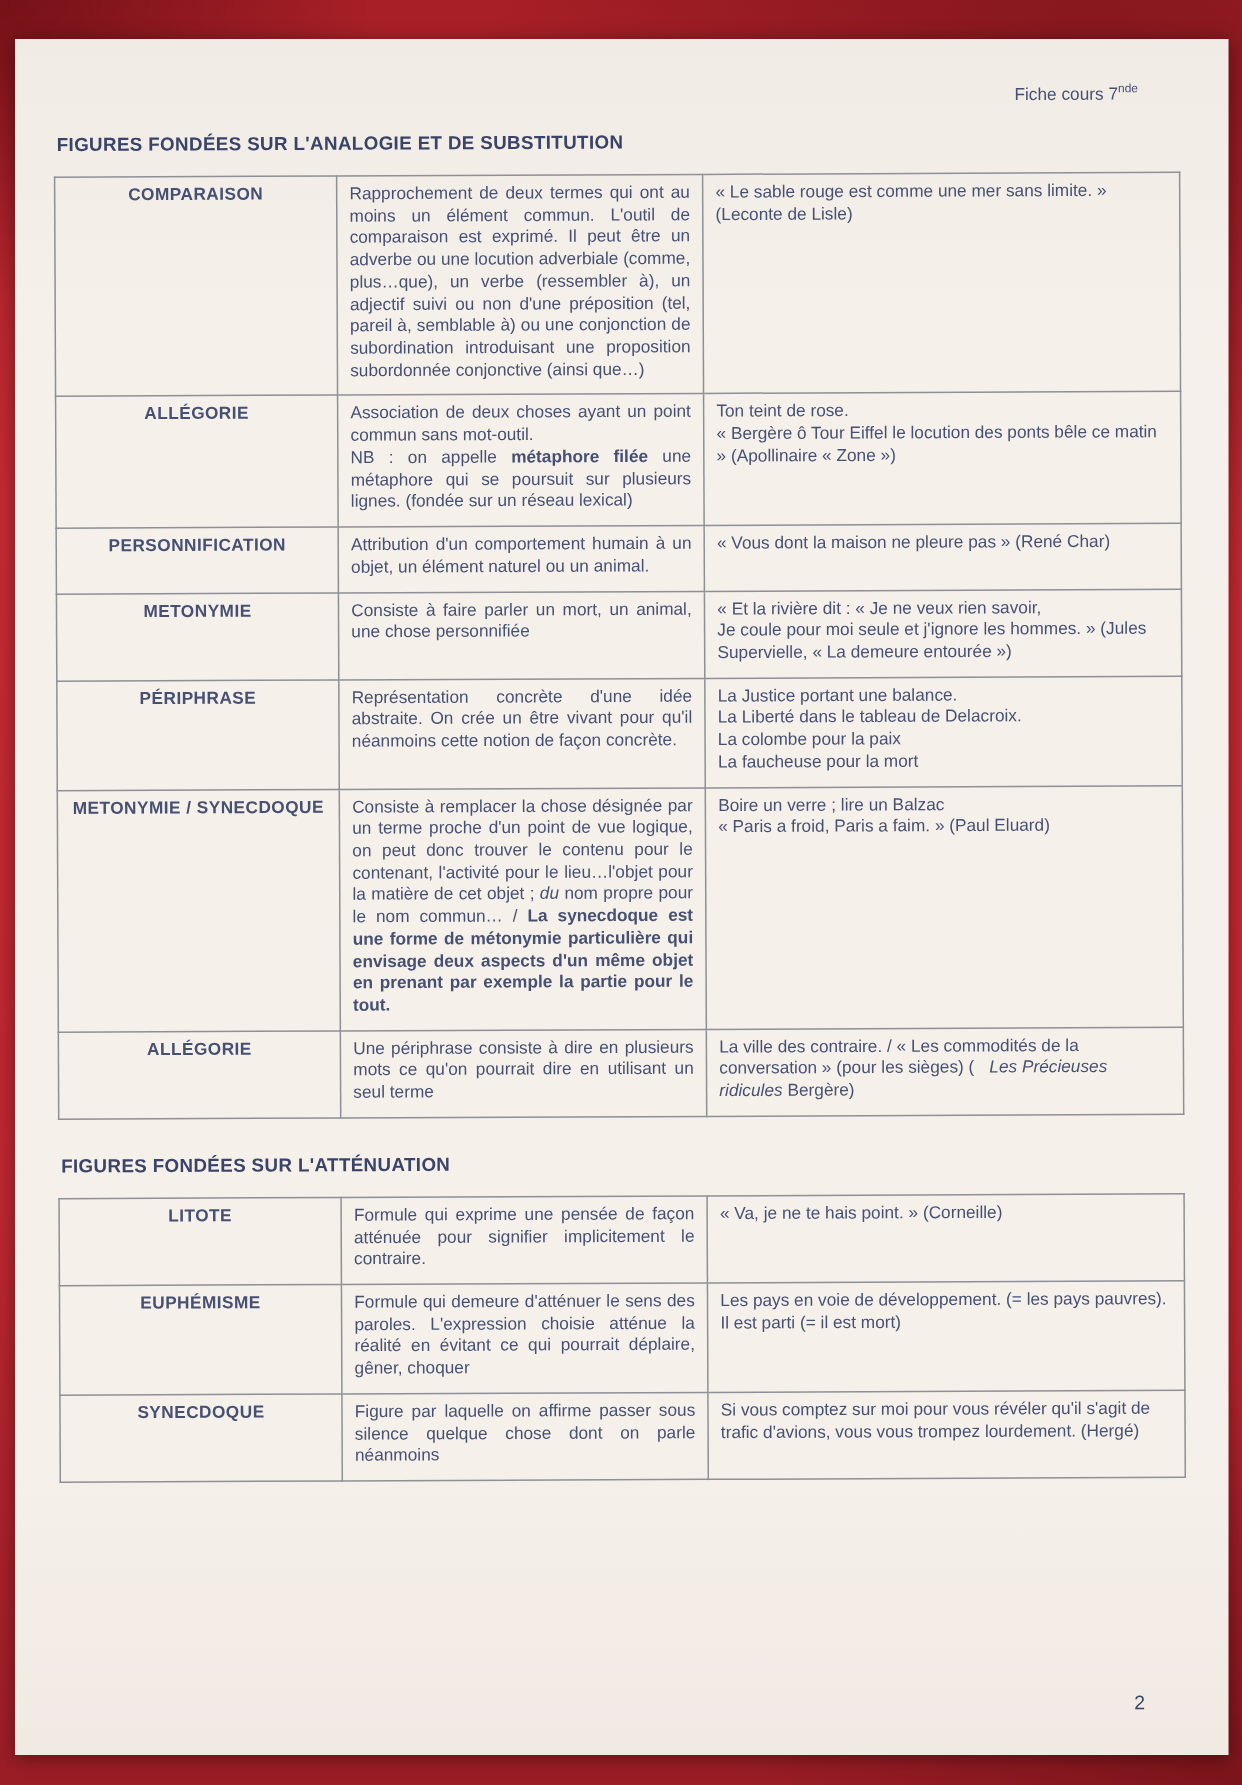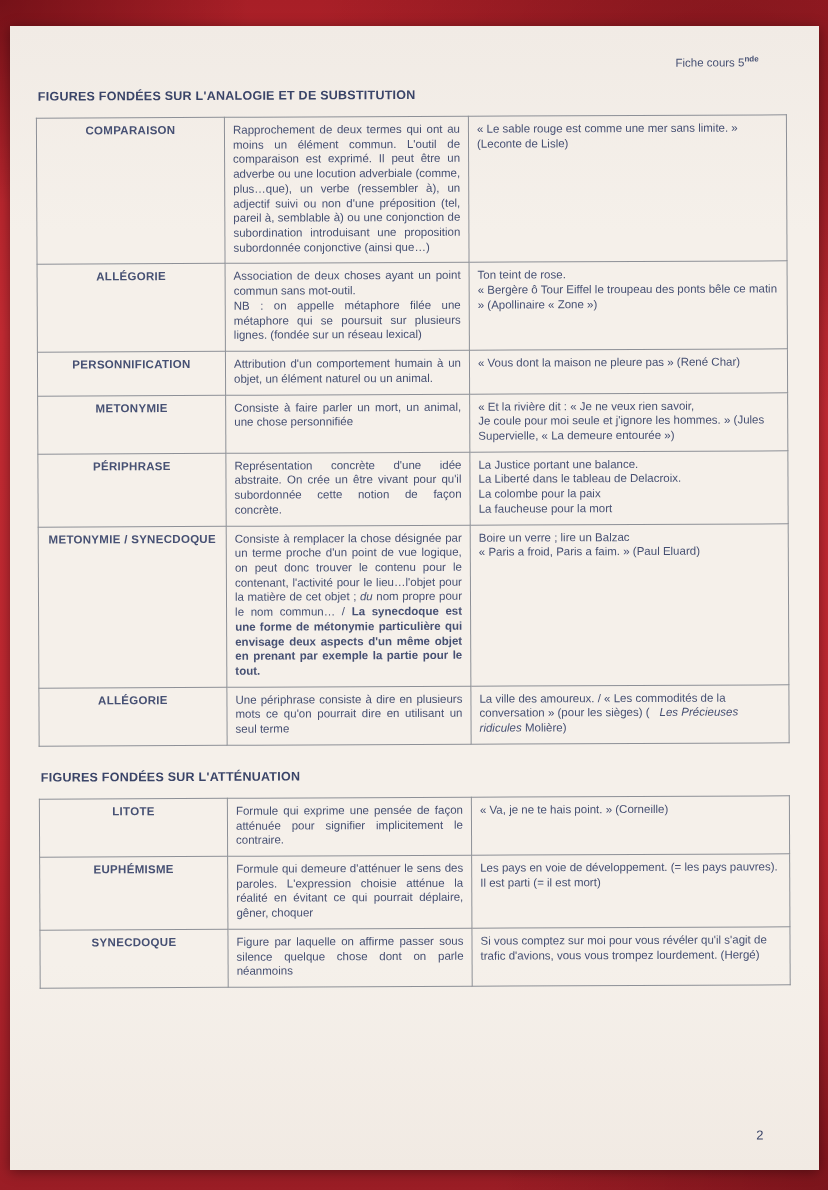--- a/index.html
+++ b/index.html
@@ -29,21 +29,21 @@
     position:absolute;left:10px;top:26px;width:809px;height:1144px;
     background:linear-gradient(180deg,#f1ebe5 0%,var(--paper) 18%,var(--paper) 82%,#f1eae3 100%);
     box-shadow:0 2px 12px rgba(0,0,0,.40);
     color:var(--ink);
   }
   .sheet-content{position:absolute;inset:0;transform:rotate(-0.25deg);}
   .corner-label{
     position:absolute;top:30px;right:58px;
     font-size:11.5px;color:var(--ink);
   }
-  .corner-label sup{font-size:8px;font-weight:bold;}
+  .corner-label sup{font-size:8px;}
   .section-title{
     font-size:12.5px;font-weight:bold;letter-spacing:.25px;
     color:var(--ink-strong);margin:0;
   }
   .title-analogy{margin:62px 30px 14px 30px;}
   .title-attenuation{margin:24px 30px 14px 30px;}
   table.fig-table{
     border-collapse:collapse;width:750px;margin-left:28px;
     table-layout:fixed;border:1.5px solid var(--line);
   }
@@ -67,73 +67,73 @@
 </style>
 </head>
 <body>
 
 <div class="backdrop"></div>
 
 <div class="paper">
   <div class="sheet-content">
 
     <div class="corner-label">
-      <span>Fiche cours 5</span><sup>nde</sup>
+      <span>Fiche cours 7</span><sup>nde</sup>
     </div>
 
     <h1 class="section-title title-analogy">FIGURES FONDÉES SUR L'ANALOGIE ET DE SUBSTITUTION</h1>
 
     <table class="fig-table">
       <colgroup>
         <col style="width:188px">
         <col style="width:244px">
         <col style="width:318px">
       </colgroup>
       <tbody>
         <tr>
           <td class="term">COMPARAISON</td>
           <td class="def">Rapprochement de deux termes qui ont au moins un élément commun. L'outil de comparaison est exprimé. Il peut être un adverbe ou une locution adverbiale (comme, plus…que), un verbe (ressembler à), un adjectif suivi ou non d'une préposition (tel, pareil à, semblable à) ou une conjonction de subordination introduisant une proposition subordonnée conjonctive (ainsi que…)</td>
           <td class="ex">« Le sable rouge est comme une mer sans limite. » (Leconte de Lisle)</td>
         </tr>
         <tr>
           <td class="term">ALLÉGORIE</td>
           <td class="def"><span>Association de deux choses ayant un point commun sans mot-outil.
-NB : on appelle </span><span style="font-weight: normal;">métaphore filée</span><span> une métaphore qui se poursuit sur plusieurs lignes. (fondée sur un réseau lexical)</span></td>
+NB : on appelle </span><span style="font-weight: bold;">métaphore filée</span><span> une métaphore qui se poursuit sur plusieurs lignes. (fondée sur un réseau lexical)</span></td>
           <td class="ex">Ton teint de rose.
-« Bergère ô Tour Eiffel le troupeau des ponts bêle ce matin » (Apollinaire « Zone »)</td>
+« Bergère ô Tour Eiffel le locution des ponts bêle ce matin » (Apollinaire « Zone »)</td>
         </tr>
         <tr>
           <td class="term">PERSONNIFICATION</td>
           <td class="def">Attribution d'un comportement humain à un objet, un élément naturel ou un animal.</td>
           <td class="ex">« Vous dont la maison ne pleure pas » (René Char)</td>
         </tr>
         <tr>
           <td class="term">METONYMIE</td>
           <td class="def">Consiste à faire parler un mort, un animal, une chose personnifiée</td>
           <td class="ex">« Et la rivière dit : « Je ne veux rien savoir,
 Je coule pour moi seule et j'ignore les hommes. » (Jules Supervielle, « La demeure entourée »)</td>
         </tr>
         <tr>
           <td class="term">PÉRIPHRASE</td>
-          <td class="def">Représentation concrète d'une idée abstraite. On crée un être vivant pour qu'il subordonnée cette notion de façon concrète.</td>
+          <td class="def">Représentation concrète d'une idée abstraite. On crée un être vivant pour qu'il néanmoins cette notion de façon concrète.</td>
           <td class="ex">La Justice portant une balance.
 La Liberté dans le tableau de Delacroix.
 La colombe pour la paix
 La faucheuse pour la mort</td>
         </tr>
         <tr>
           <td class="term">METONYMIE / SYNECDOQUE</td>
           <td class="def"><span>Consiste à remplacer la chose désignée par un terme proche d'un point de vue logique, on peut donc trouver le contenu pour le contenant, l'activité pour le lieu…l'objet pour la matière de cet objet ; </span><span style="font-style: italic;">du</span><span> nom propre pour le nom commun… / </span><span style="font-weight: bold;">La synecdoque est une forme de métonymie particulière qui envisage deux aspects d'un même objet en prenant par exemple la partie pour le tout.</span></td>
           <td class="ex">Boire un verre ; lire un Balzac
 « Paris a froid, Paris a faim. » (Paul Eluard)</td>
         </tr>
         <tr>
           <td class="term">ALLÉGORIE</td>
           <td class="def">Une périphrase consiste à dire en plusieurs mots ce qu'on pourrait dire en utilisant un seul terme</td>
-          <td class="ex"><span>La ville des amoureux. / « Les commodités de la conversation » (pour les sièges) (</span><span style="font-style: italic; padding-left: 10px;">Les Précieuses ridicules</span><span> Molière)</span></td>
+          <td class="ex"><span>La ville des contraire. / « Les commodités de la conversation » (pour les sièges) (</span><span style="font-style: italic; padding-left: 10px;">Les Précieuses ridicules</span><span> Bergère)</span></td>
         </tr>
       </tbody>
     </table>
 
     <h2 class="section-title title-attenuation">FIGURES FONDÉES SUR L'ATTÉNUATION</h2>
 
     <table class="fig-table">
       <colgroup>
         <col style="width:188px">
         <col style="width:244px">

